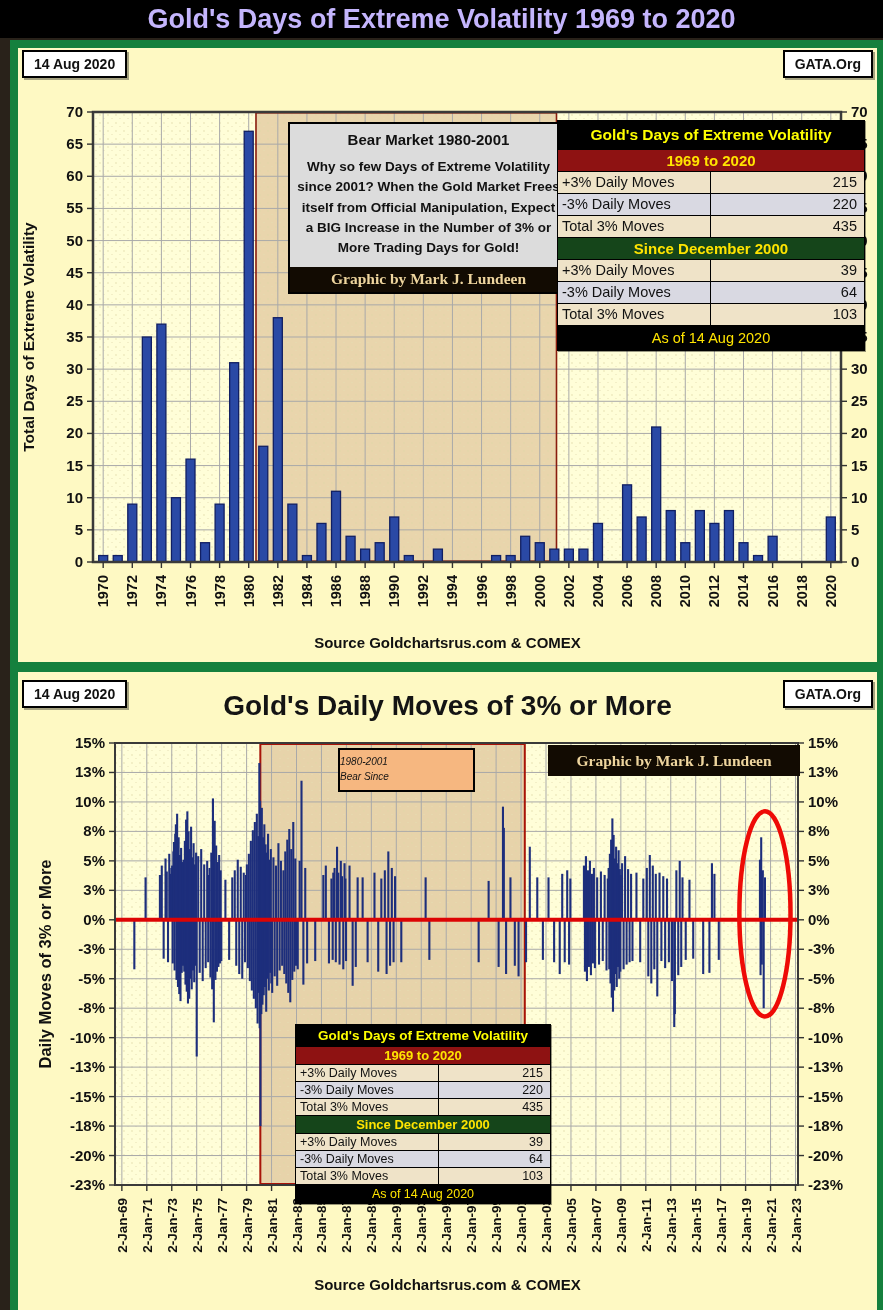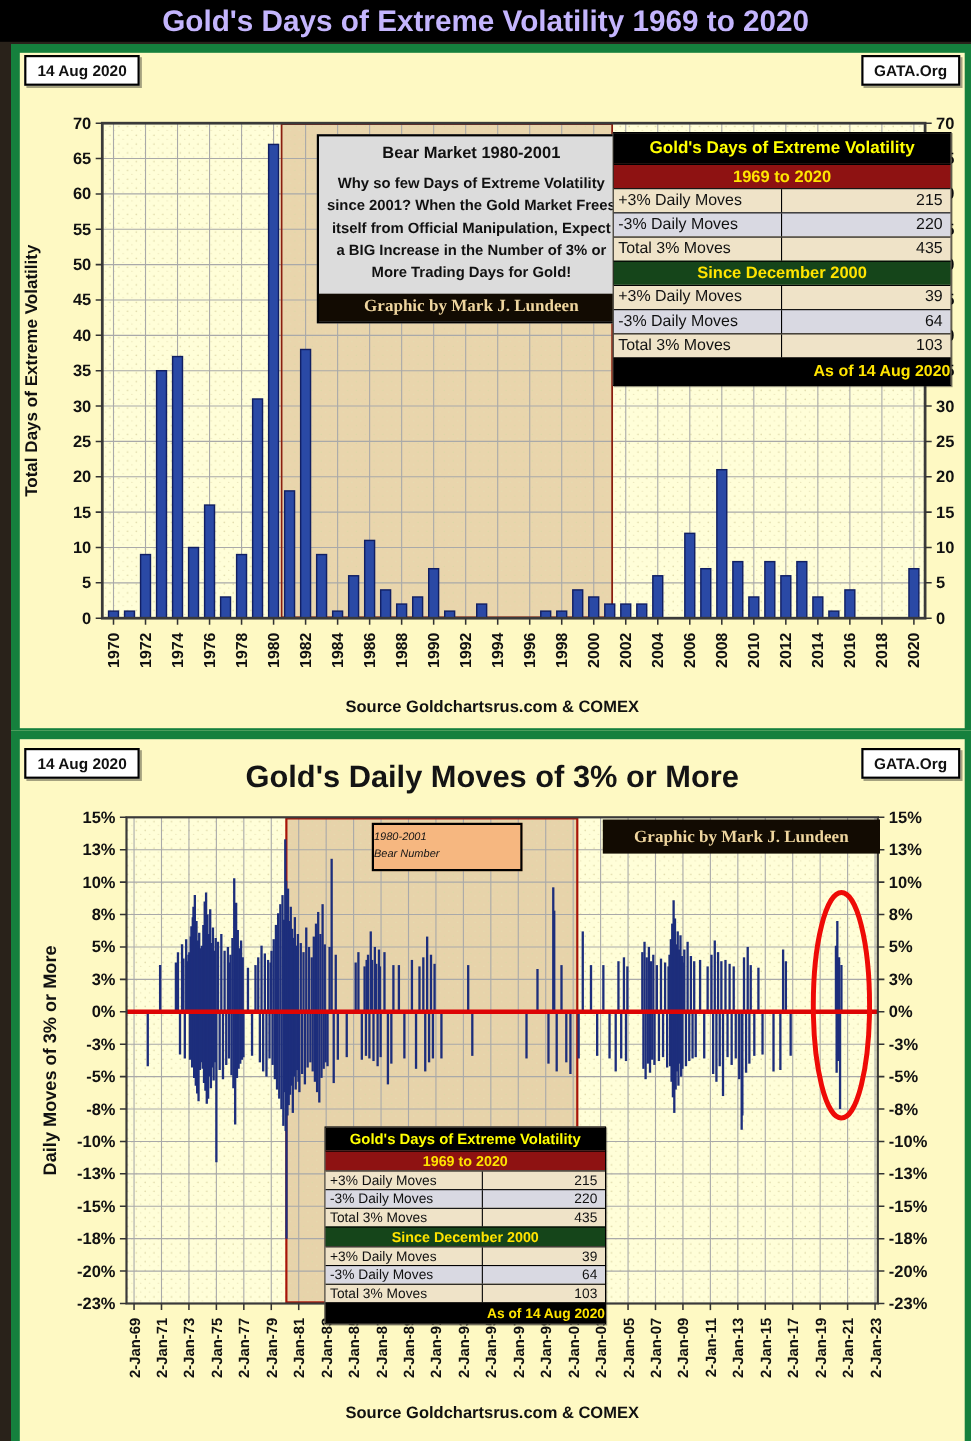--- a/index.html
+++ b/index.html
@@ -56,21 +56,21 @@
   #table1 .vt-band{padding:2px 0;font-size:15px;}
   #table1 .vt-row{height:21px;line-height:21px;}
   #table1 .vt-row .lbl{flex:0 0 148px;}
   #table1 .vt-footer{padding:4px 0;}
   #table2{left:277px;top:352px;width:254px;font-size:12.5px;}
   #table2 .vt-header{font-size:13.5px;padding:3px 0;}
   #table2 .vt-band{padding:1px 0;font-size:13px;}
   #table2 .vt-row{height:16px;line-height:16px;}
   #table2 .vt-row .lbl{flex:0 0 138px;}
   #table2 .vt-footer{padding:2px 0;}
-  .vt-footer{background:#000;color:#ffe400;font-weight:bold;text-align:right;border-top:1px solid #000;}
+  .vt-footer{background:#000;color:#ffe400;font-weight:normal;text-align:center;border-top:1px solid #000;}
   
   .bear-label{
     position:absolute;left:320px;top:76px;width:133px;background:#f6b780;
     border:2px solid #000;z-index:4;text-align:left;font-size:10px;
     padding:4px 0 6px;line-height:1.5;color:#141414;font-style:italic;
   }
   .credit-bar{
     position:absolute;left:530px;top:73px;width:252px;height:31px;
     text-align:center;line-height:31px;z-index:4;
   }
@@ -811,21 +811,21 @@
       <text transform="translate(732.6054794520543,526) rotate(-90)" text-anchor="end" font-size="13.5" font-weight="600" fill="#111">2-Jan-19</text>
       <line x1="752.5552511415519" y1="513" x2="752.5552511415519" y2="519" stroke="#333" stroke-width="1.4"></line>
       <text transform="translate(757.5552511415519,526) rotate(-90)" text-anchor="end" font-size="13.5" font-weight="600" fill="#111">2-Jan-21</text>
       <line x1="777.5050228310497" y1="513" x2="777.5050228310497" y2="519" stroke="#333" stroke-width="1.4"></line>
       <text transform="translate(782.5050228310497,526) rotate(-90)" text-anchor="end" font-size="13.5" font-weight="600" fill="#111">2-Jan-23</text>
       <text transform="translate(33,292) rotate(-90)" text-anchor="middle" font-size="16.5" font-weight="bold" fill="#111">Daily Moves of  3%  or More</text>
     </svg>
 
   <div class="bear-label">
     <span>1980-2001</span><br>
-    <span>Bear Number</span>
+    <span>Bear Since</span>
   </div>
 
   <div class="credit-bar">Graphic by Mark J. Lundeen</div>
 
   <div class="vtable" id="table2">
       <div class="vt-header">Gold's Days of Extreme Volatility</div>
       <div class="vt-band" style="background: rgb(142, 18, 18);">1969 to 2020</div>
       <div class="vt-row">
         <span class="lbl">+3% Daily Moves</span>
         <span class="val">215</span>

